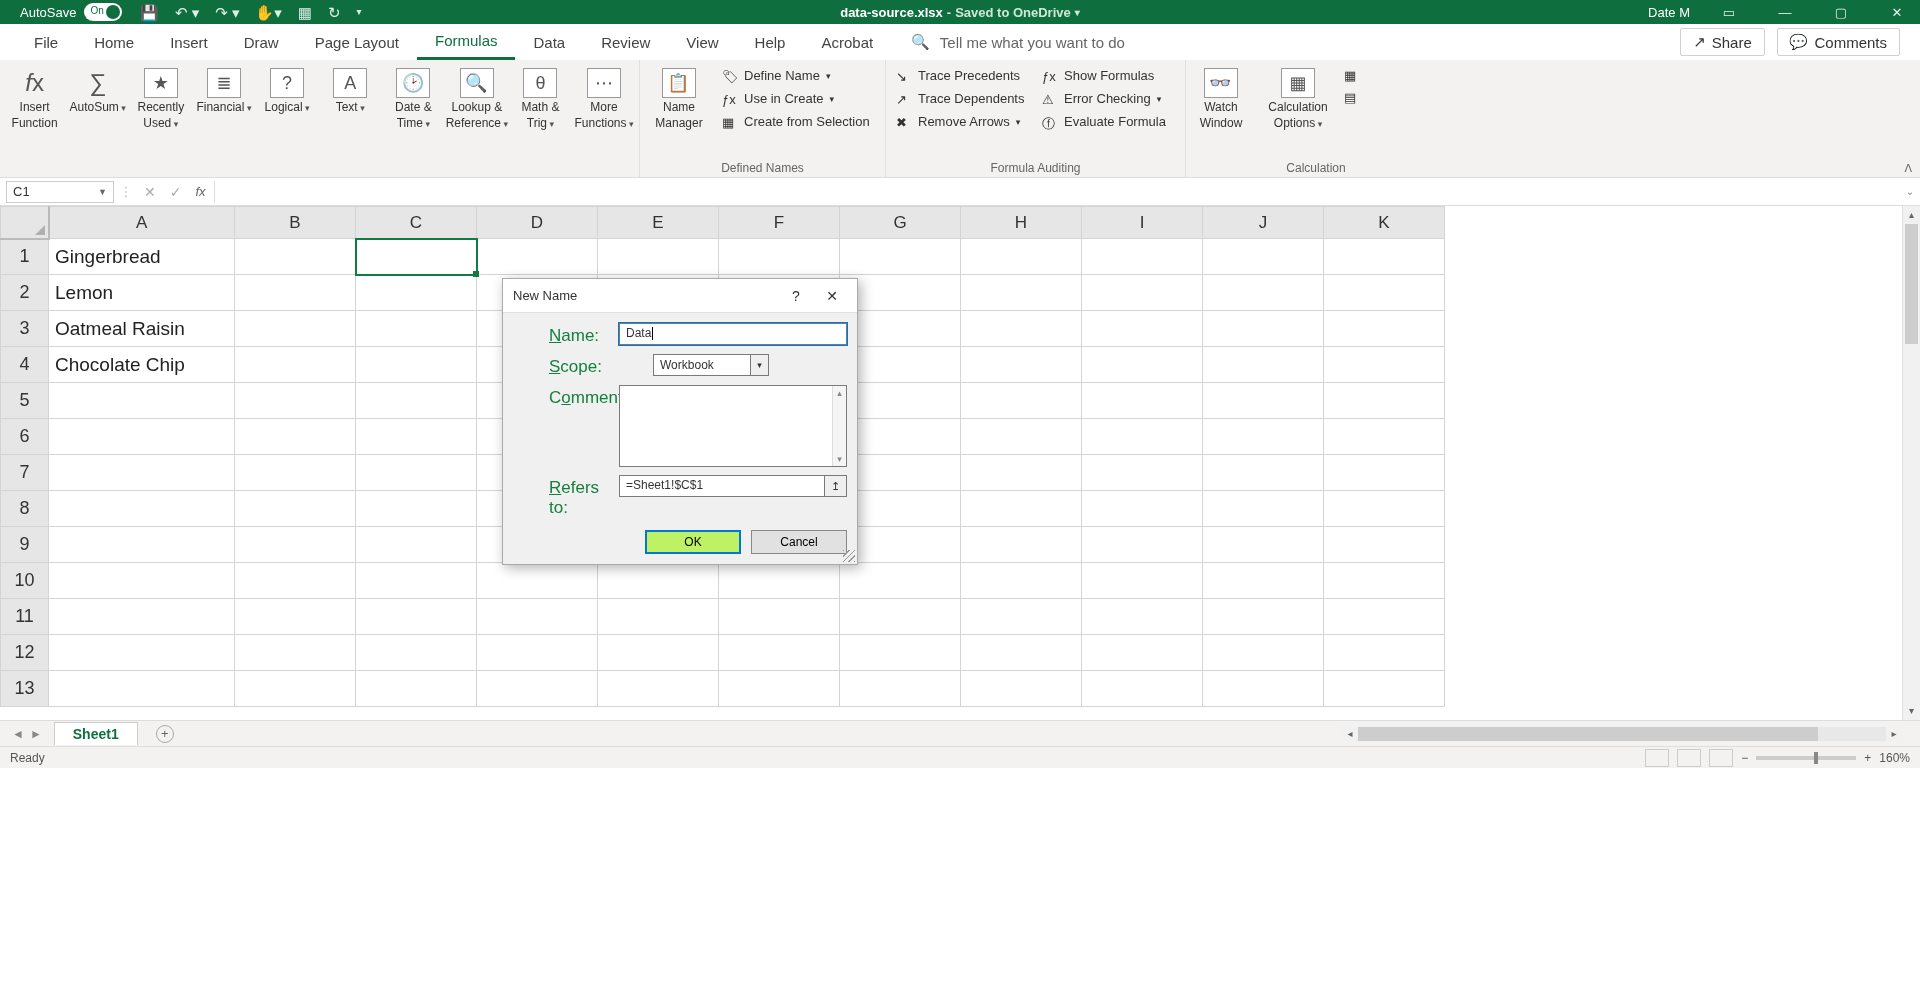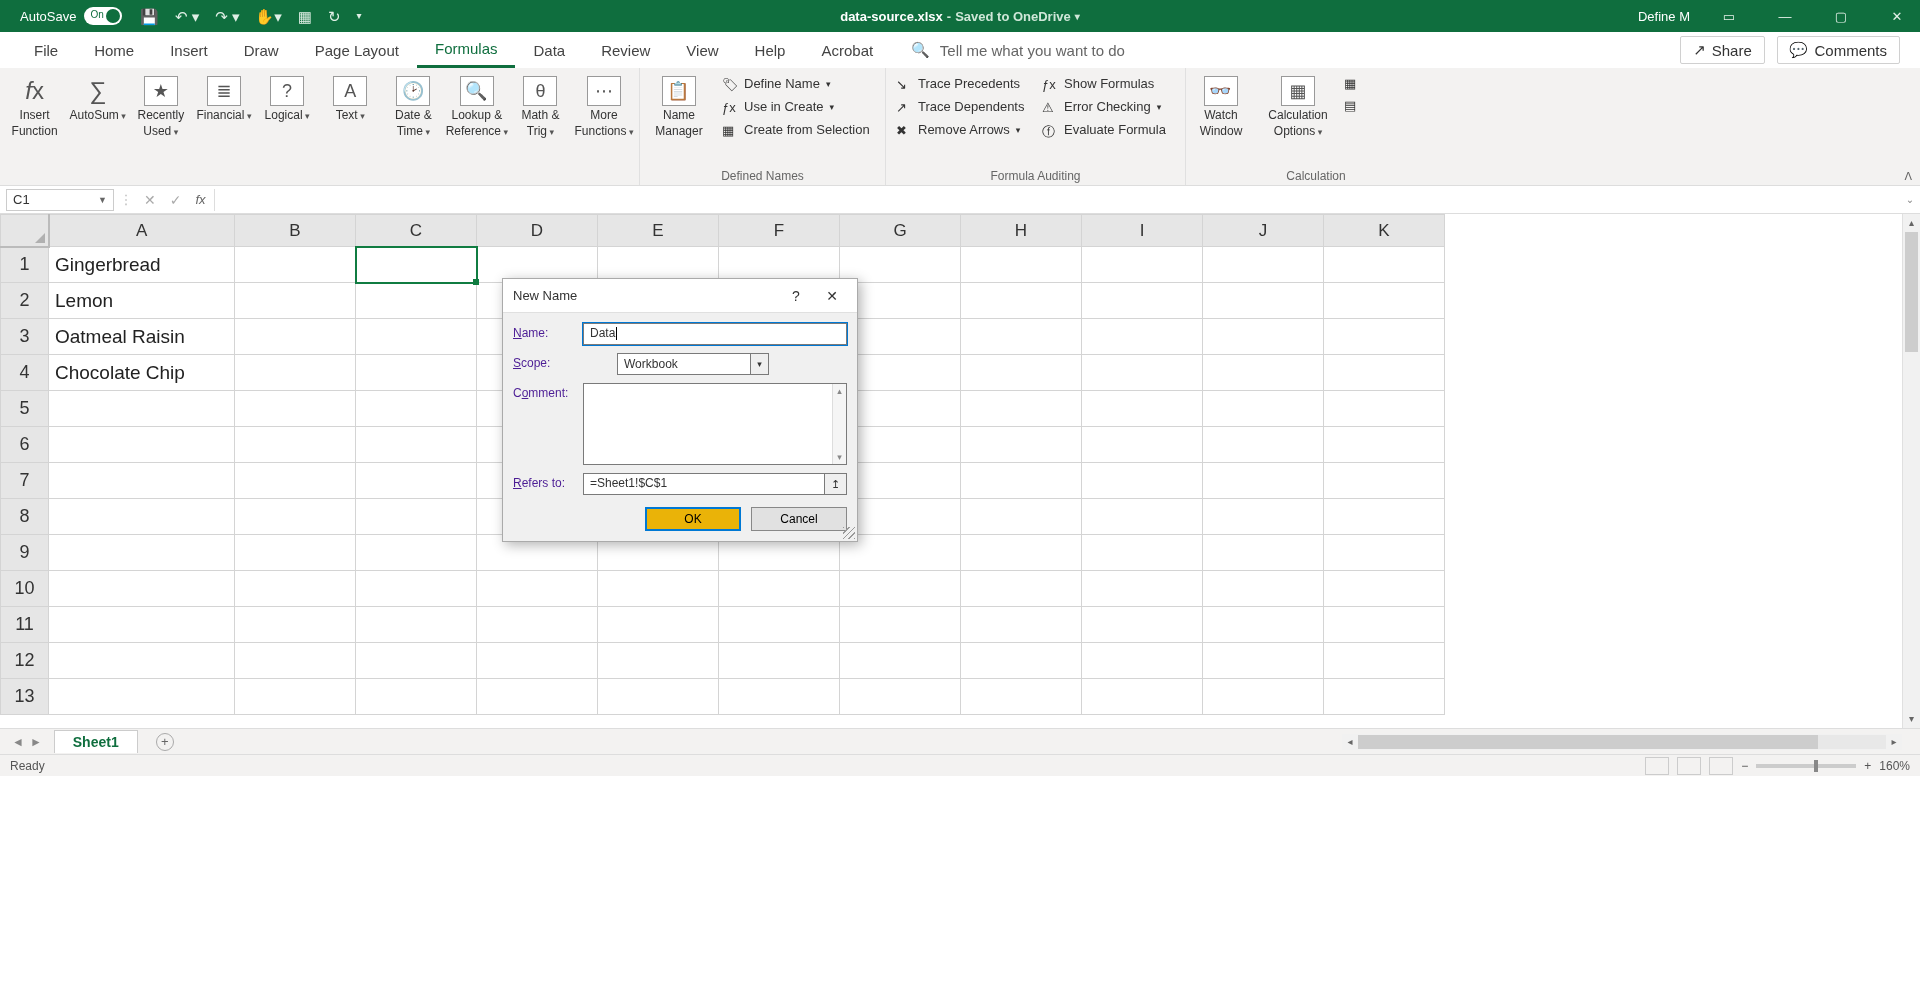--- a/index.html
+++ b/index.html
@@ -1,19 +1,19 @@
 <!DOCTYPE html>
 <html><head>
 <meta charset="utf-8">
 <style>
   * { box-sizing: border-box; margin: 0; padding: 0; font-family: "Segoe UI", Arial, sans-serif; }
   body { width: 1920px; height: 1007px; background: #fff; overflow: hidden; font-size: 13px; color: #333; position: relative; }
 
   
-  .titlebar { height: 32px; background: #0f6e3e; display: flex; align-items: center; color: #fff; font-size: 13px; position: relative; }
+  .titlebar { height: 24px; background: #0f6e3e; display: flex; align-items: center; color: #fff; font-size: 13px; position: relative; }
   .titlebar .autosave { display: flex; align-items: center; gap: 8px; margin-left: 20px; }
   .titlebar .toggle { width: 38px; height: 18px; background: #fff; border-radius: 9px; position: relative; }
   .titlebar .toggle::after { content: ""; position: absolute; right: 2px; top: 2px; width: 14px; height: 14px; border-radius: 50%; background: #0f6e3e; }
   .titlebar .toggle-label { position: absolute; left: 6px; top: 2px; font-size: 10px; color: #0f6e3e; }
   .titlebar .qat { display: flex; gap: 16px; margin-left: 18px; align-items: center; }
   .titlebar .qat span { color: #e0efe6; font-size: 15px; line-height: 1; }
   .titlebar .doc-title { position: absolute; left: 50%; transform: translateX(-50%); display: flex; gap: 4px; align-items: center; color: #fff; font-weight: bold; }
   .titlebar .doc-title .dim { color: #cfe7d8; }
   .titlebar .win { margin-left: auto; display: flex; align-items: center; gap: 10px; }
   .titlebar .user { margin-right: 6px; }
@@ -87,34 +87,34 @@
   .status .slider { width: 100px; height: 4px; background: #ccc; position: relative; }
   .status .slider::after { content: ""; position: absolute; left: 58px; top: -4px; width: 4px; height: 12px; background: #888; }
 
   
   .dialog { position: absolute; left: 502px; top: 278px; width: 356px; background: #f0f0f0; border: 1px solid #aaa; box-shadow: 3px 3px 12px rgba(0,0,0,0.3); }
   .dlg-title { height: 34px; display: flex; align-items: center; padding: 0 10px; font-size: 13px; color: #333; background: #fff; border-bottom: 1px solid #e0e0e0; }
   .dlg-title .sp { margin-left: auto; display: flex; gap: 6px; }
   .dlg-title .tbtn { width: 30px; height: 26px; display: flex; align-items: center; justify-content: center; font-size: 14px; color: #333; }
   .dlg-body { padding: 10px 10px 10px 10px; }
   .dlg-row { display: flex; align-items: flex-start; margin-bottom: 8px; gap: 8px; }
-  .dlg-label { width: 62px; font-size: 12px; color: #4c1d95; padding-top: 3px; }
+  .dlg-label { width: 62px; font-size: 17px; color: #15803d; padding-top: 3px; margin-left: 36px; }
   .dlg-label u { text-decoration: underline; }
   .dlg-input { flex: 1; height: 22px; border: 1px solid #7a7a7a; background: #fff; padding: 2px 6px; font-size: 12px; }
   .dlg-input.sel { outline: 1px solid #0078d4; }
   .dlg-select-wrap { display: flex; flex: 1; margin-left: 34px; }
   .dlg-select { flex: 1; height: 22px; border: 1px solid #7a7a7a; background: #fff; padding: 2px 6px; font-size: 12px; display: flex; align-items: center; }
   .dlg-dd { width: 18px; height: 22px; border: 1px solid #7a7a7a; border-left: none; background: #efefef; display: flex; align-items: center; justify-content: center; font-size: 9px; }
   .dlg-textarea { flex: 1; height: 82px; border: 1px solid #7a7a7a; background: #fff; position: relative; }
   .dlg-textarea .sb { position: absolute; right: 0; top: 0; bottom: 0; width: 14px; background: #f5f5f5; border-left: 1px solid #ddd; display: flex; flex-direction: column; justify-content: space-between; align-items: center; font-size: 9px; color: #888; padding: 2px 0; }
   .dlg-refers { display: flex; flex: 1; }
   .dlg-refers .pick { width: 22px; height: 22px; border: 1px solid #7a7a7a; border-left: none; background: #efefef; display: flex; align-items: center; justify-content: center; font-size: 11px; }
   .dlg-buttons { display: flex; justify-content: flex-end; gap: 10px; padding-top: 4px; }
   .dlg-btn { width: 96px; height: 24px; border: 1px solid #888; background: #e1e1e1; font-size: 12px; }
-  .dlg-btn.primary { border: 2px solid #0078d4; background: #eab308; }
+  .dlg-btn.primary { border: 2px solid #0078d4; background: #bef264; }
   .resize-grip { position: absolute; right: 2px; bottom: 2px; width: 12px; height: 12px; background: repeating-linear-gradient(135deg, #999 0 1px, transparent 1px 4px); }
   .cursor-caret { display: inline-block; width: 1px; height: 13px; background: #000; vertical-align: middle; margin-left: 1px; }
 </style>
 </head>
 <body>
 
 <div class="titlebar">
   <div class="autosave">
     <span>AutoSave</span>
     <div class="toggle">
@@ -130,21 +130,21 @@
     <span>↻</span>
     <span style="font-size:10px">▾</span>
   </div>
   <div class="doc-title">
     <span>data-source.xlsx</span>
     <span class="dim">-</span>
     <span class="dim">Saved to OneDrive</span>
     <span class="dim" style="font-size:10px">▾</span>
   </div>
   <div class="win">
-    <span class="user">Define M</span>
+    <span class="user">Date M</span>
     <div class="winbtn">▭</div>
     <div class="winbtn">—</div>
     <div class="winbtn">▢</div>
     <div class="winbtn">✕</div>
   </div>
 </div>
 
 <div class="tabs">
   <div class="tab">File</div>
   <div class="tab">Home</div>

